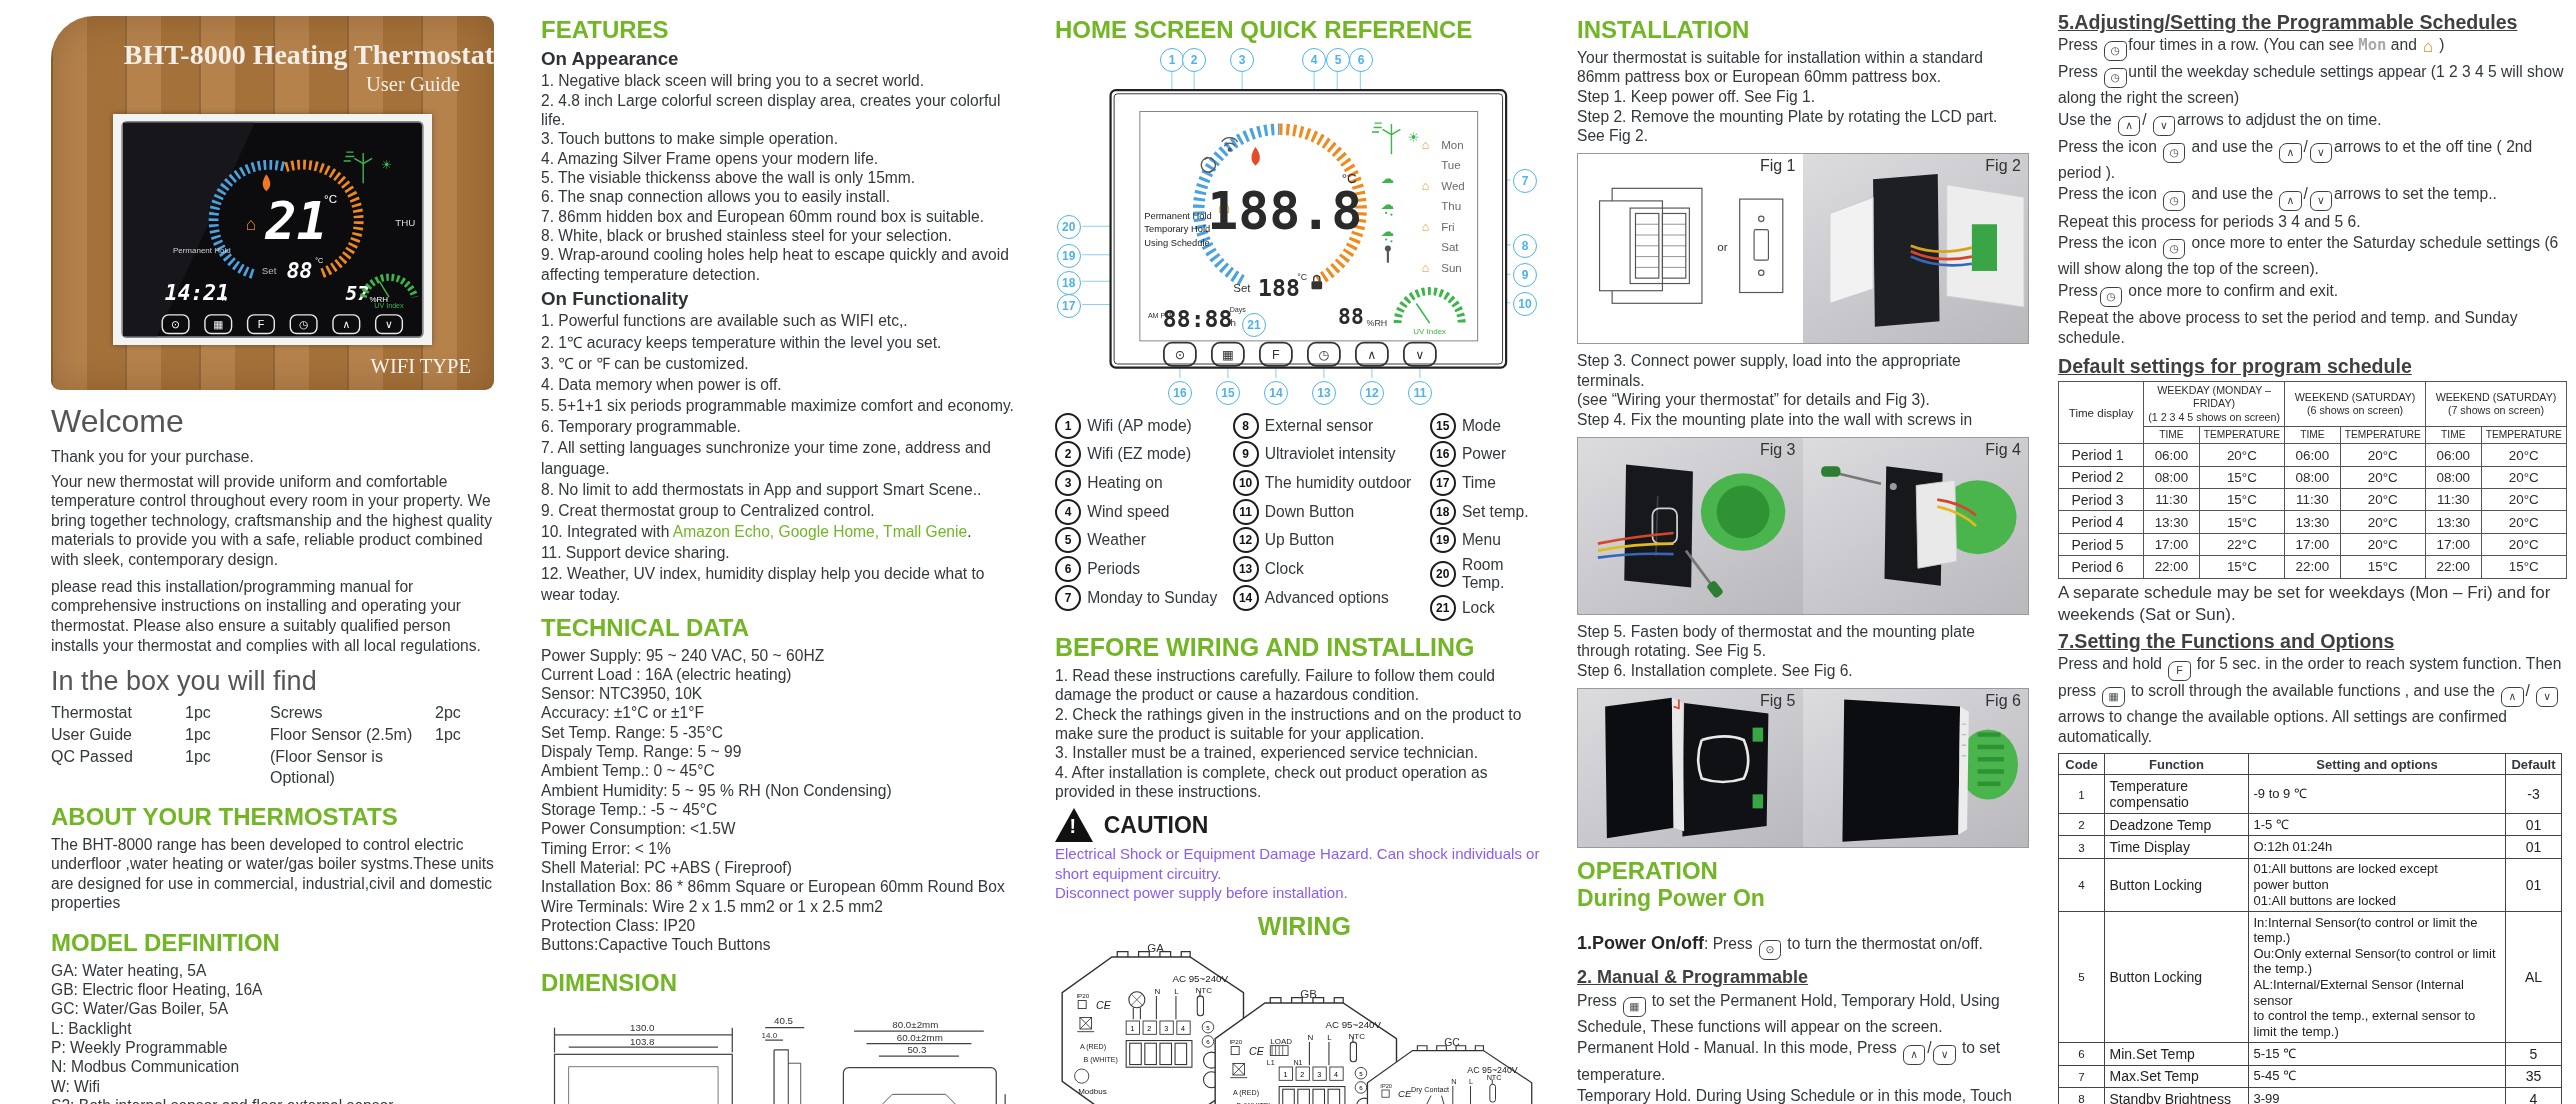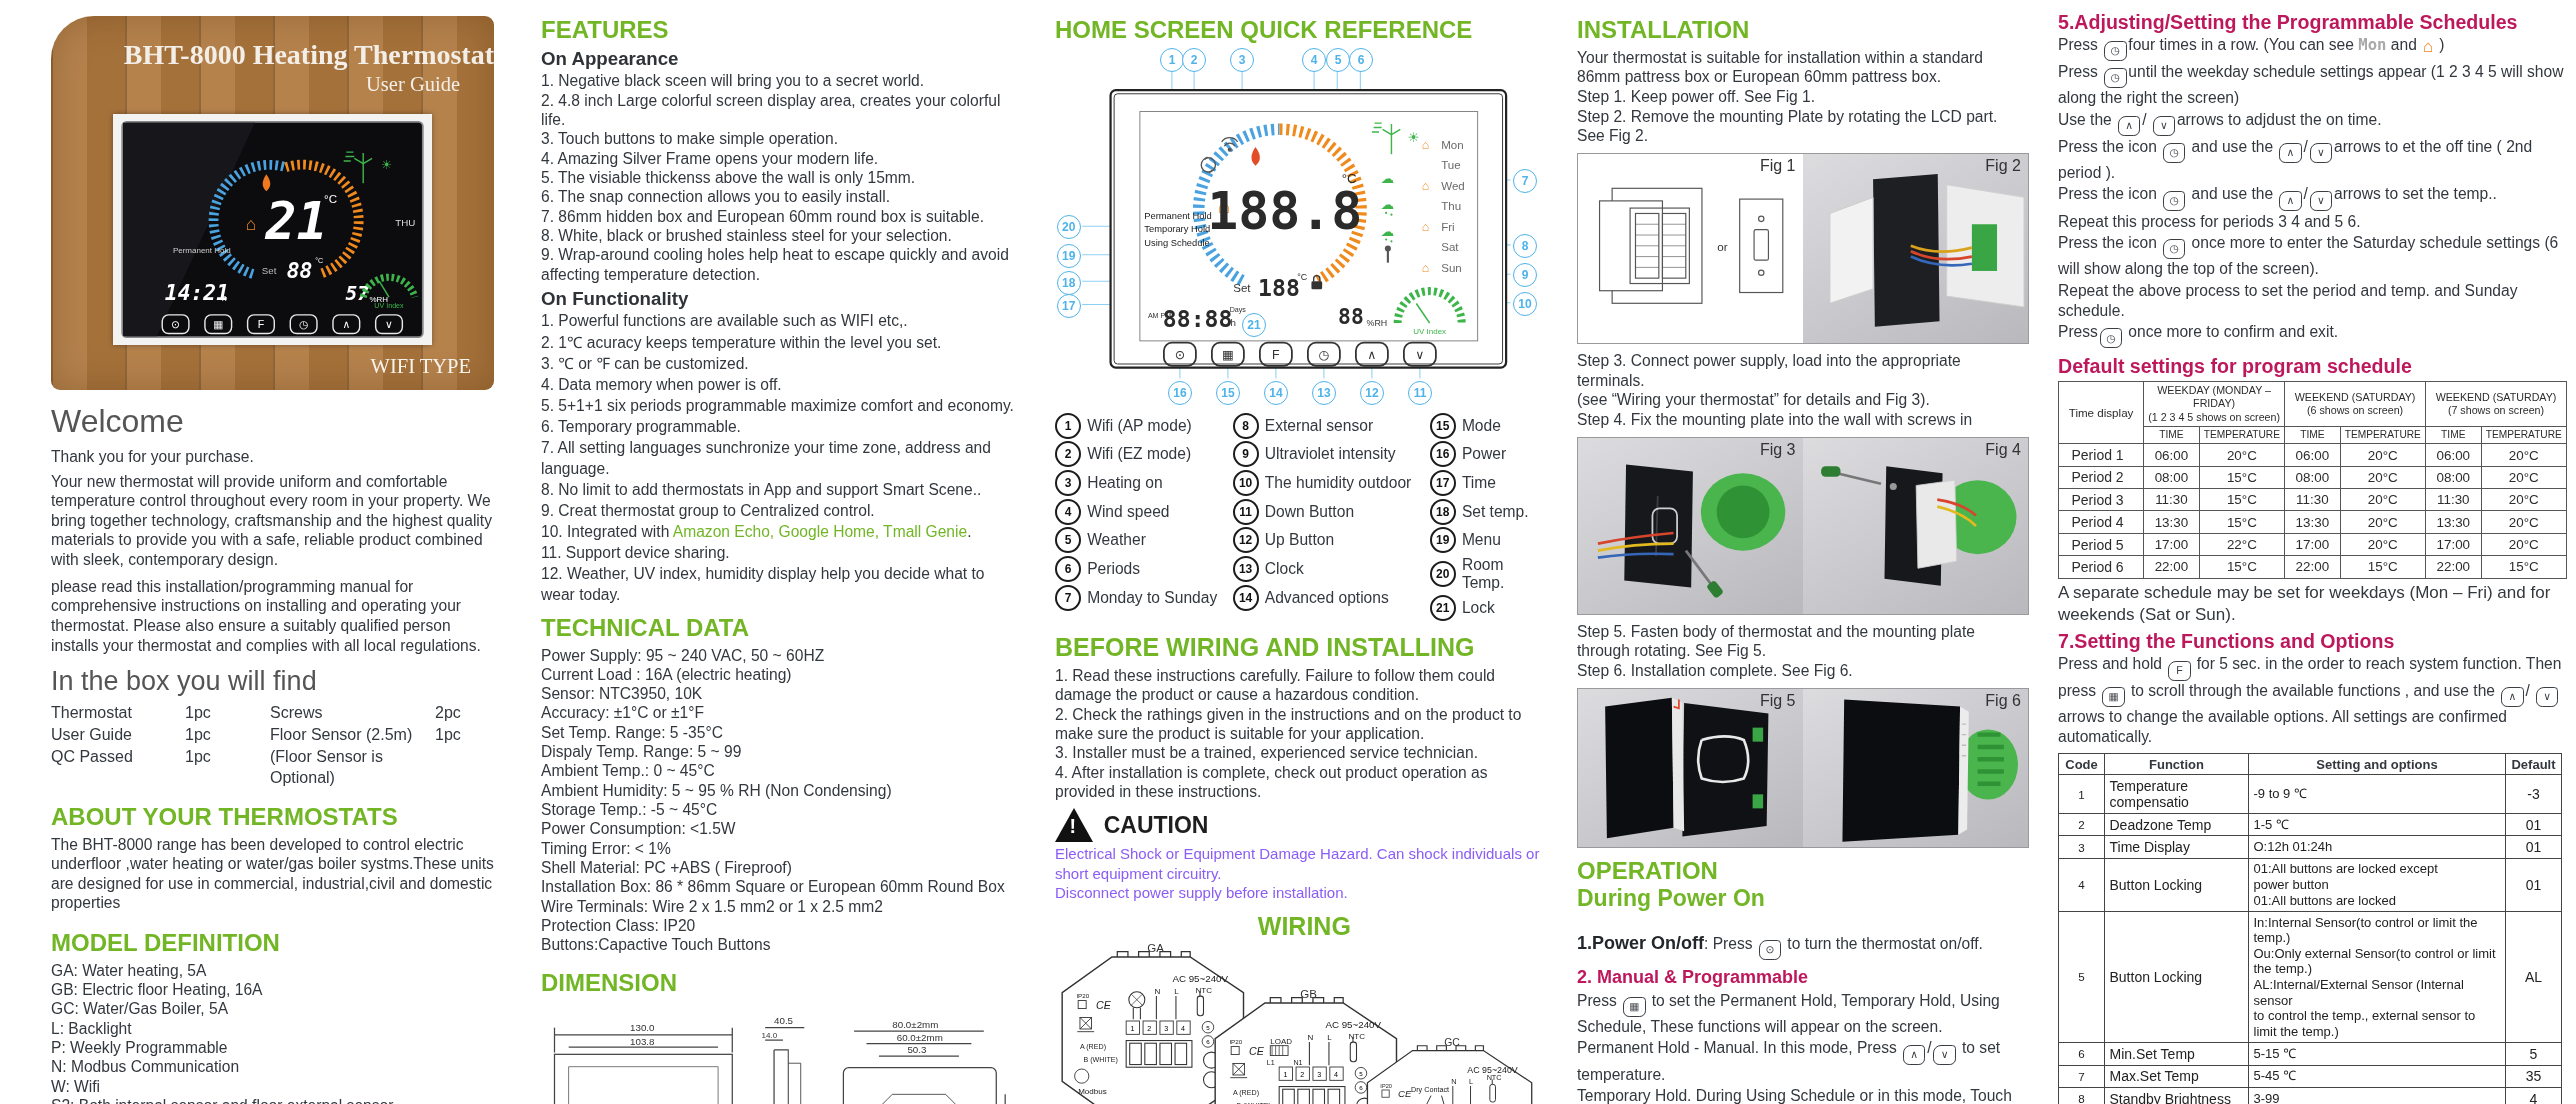--- a/index.html
+++ b/index.html
@@ -71,21 +71,21 @@
 
   
   .figbox{position:relative;border:0.9px solid #9a9a9a;background:#fff;margin:7.1px 0;display:flex;}
   .fig-half{position:relative;flex:1;overflow:hidden;}
   .photo{background:linear-gradient(150deg,#dcdcdf 0%,#c9c9cd 55%,#b9b9bd 100%);}
   .figcap{position:absolute;top:3.6px;right:7.1px;font-size:16px;color:#333;z-index:2;}
   .figdiv{width:0.9px;background:#9a9a9a;}
 
   
   .rb{font-size:15.6px;line-height:1.3;margin:0.9px 0;}
-  .rb-h{font-weight:bold;font-size:18px;color:#be185d;margin-top:6.2px;}
+  .rb-h{font-weight:bold;font-size:18px;color:#404040;margin-top:6.2px;text-decoration:underline;}
   .rb .b{font-weight:bold;font-size:18px;color:#23272b;}
   .tbtn{display:inline-flex;width:20.5px;height:18px;border:1.8px solid #3a3f45;border-radius:8px 3.6px 6.2px 6.2px;
         align-items:center;justify-content:center;font-size:10.7px;color:#3a3f45;vertical-align:-4.5px;margin:0 1.8px;background:#fff;}
   .tbtn-house{border:none;color:#ef7f1a;font-size:17px;width:auto;height:auto;vertical-align:-2.7px;background:none;}
 
   
   table{border-collapse:collapse;}
   .sched{border:1.8px solid #444;margin-top:3.6px;}
   .sched th,.sched td{border:0.9px solid #555;text-align:center;color:#2c2c2c;}
   .sched th{font-size:10.7px;font-weight:normal;padding:1.8px 3.6px;line-height:1.25;}
@@ -843,22 +843,22 @@
   <div class="col" id="col5">
     <div class="rb-h" style="font-size:19.6px;margin-top:0;">5.Adjusting/Setting the Programmable Schedules</div>
     <div>
         <div class="rb"><span>Press </span><span class="tbtn tbtn-clock">◷</span><span>four times in a row. (You can see </span><span class="lcd">Mon</span><span> and  </span><span class="tbtn tbtn-house">⌂</span><span> )</span></div>
         <div class="rb"><span>Press </span><span class="tbtn tbtn-clock">◷</span><span>until the weekday schedule settings appear   (1 2 3 4 5 will show along the right the screen)</span></div>
         <div class="rb"><span>Use the </span><span class="tbtn tbtn-up">∧</span><span>/ </span><span class="tbtn tbtn-down">∨</span><span>arrows to adjdust the on time.</span></div>
         <div class="rb"><span>Press the icon </span><span class="tbtn tbtn-clock">◷</span><span> and use the </span><span class="tbtn tbtn-up">∧</span><span>/</span><span class="tbtn tbtn-down">∨</span><span>arrows to et the off tine ( 2nd period ).</span></div>
         <div class="rb"><span>Press the icon </span><span class="tbtn tbtn-clock">◷</span><span> and use the </span><span class="tbtn tbtn-up">∧</span><span>/</span><span class="tbtn tbtn-down">∨</span><span>arrows to set the temp..</span></div>
         <div class="rb"><span>Repeat this process for periods 3 4 and 5 6.</span></div>
         <div class="rb"><span>Press the icon </span><span class="tbtn tbtn-clock">◷</span><span> once more to enter the Saturday schedule settings (6 will show along the top of the screen).</span></div>
+        <div class="rb"><span>Press</span><span class="tbtn tbtn-clock">◷</span><span>  once more to confirm and exit.</span></div>
         <div class="rb"><span>Repeat the above process to set the period and temp. and Sunday schedule.</span></div>
-        <div class="rb"><span>Press</span><span class="tbtn tbtn-clock">◷</span><span>  once more to confirm and exit.</span></div>
       </div>
 
     <div class="rb-h" style="font-size:19.6px;">Default settings for program schedule</div>
     <table class="sched">
       <tbody>
           <tr>
         <th rowspan="2" style="width:96px;font-size:11.6px;">Time display</th>
         <th colspan="2">
               <div>WEEKDAY (MONDAY – FRIDAY)</div>
               <div>(1 2 3 4 5 shows on screen)</div>

